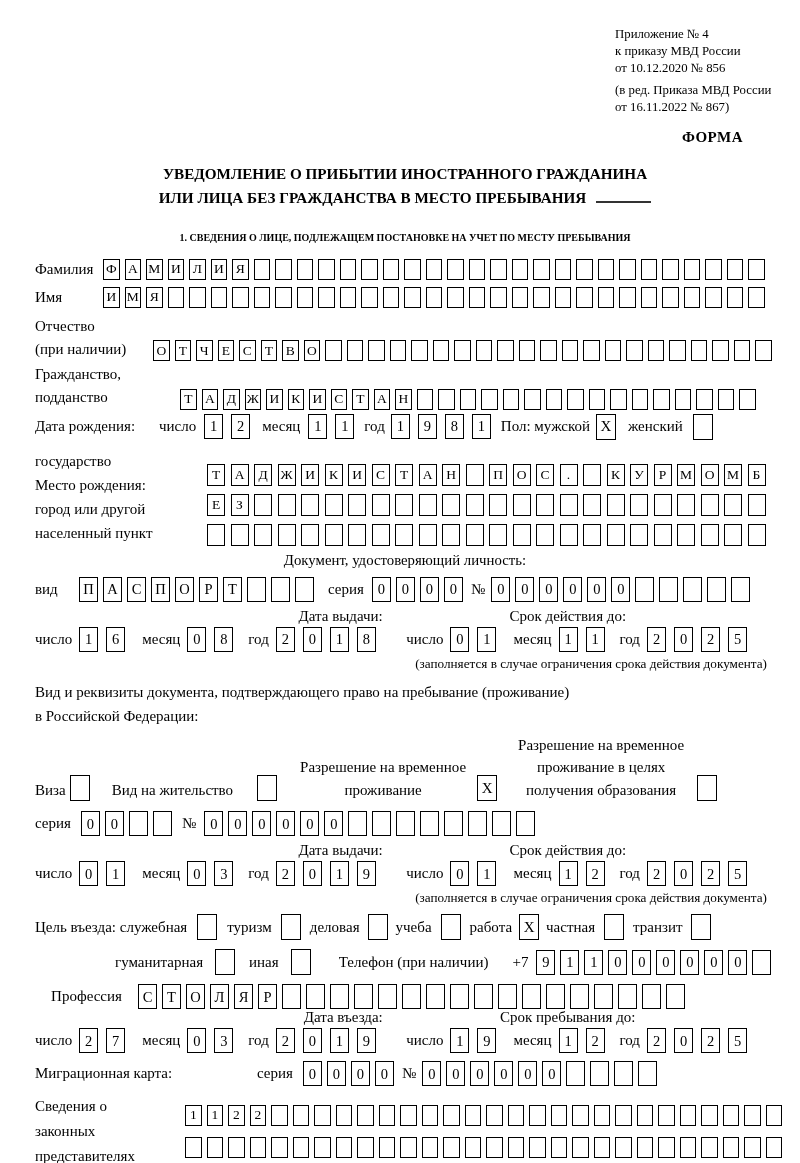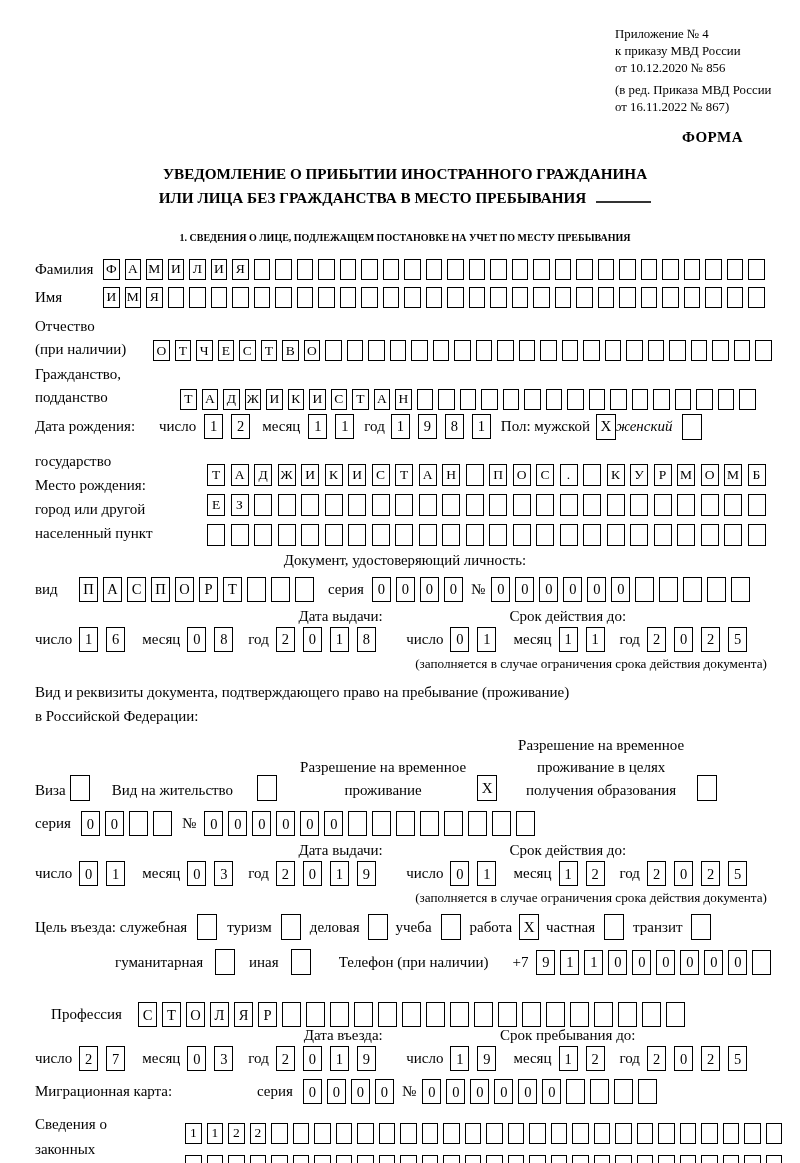--- a/index.html
+++ b/index.html
@@ -244,21 +244,21 @@
       </span>
     <span class="dlabel" style="margin-left:10px;margin-right:6px;">год</span>
     <span class="cellrow dt">
         <span class="cell">1</span>
         <span class="cell">9</span>
         <span class="cell">8</span>
         <span class="cell">1</span>
       </span>
     <span class="dlabel" style="margin-left:10px;margin-right:6px;">Пол: мужской</span>
     <span class="checkbox">X</span>
-    <span class="dlabel" style="margin-right:10px;font-style:italic;">женский</span>
+    <span class="dlabel" style="margin-left:12px;margin-right:10px;">женский</span>
     <span class="checkbox"></span>
   </div>
 
   <div class="row top" style="margin-bottom:2px;">
     <span class="lblcol" style="width:172px;line-height:1.62;">
       <div>государство</div>
       <div>Место рождения:</div>
       <div>город или другой</div>
       <div>населенный пункт</div>
     </span>
@@ -528,21 +528,21 @@
     <span class="dlabel" style="margin-left:8px;">учеба</span>
     <span class="checkbox" style="margin-left:9px;"></span>
     <span class="dlabel" style="margin-left:9px;">работа</span>
     <span class="checkbox" style="margin-left:7px;">X</span>
     <span class="dlabel" style="margin-left:7px;">частная</span>
     <span class="checkbox" style="margin-left:9px;"></span>
     <span class="dlabel" style="margin-left:9px;">транзит</span>
     <span class="checkbox" style="margin-left:9px;"></span>
   </div>
 
-  <div class="row" style="margin-bottom:27px;">
+  <div class="row" style="margin-bottom:9px;">
     <span class="dlabel" style="margin-left:80px;">гуманитарная</span>
     <span class="checkbox" style="margin-left:12px;"></span>
     <span class="dlabel" style="margin-left:14px;">иная</span>
     <span class="checkbox" style="margin-left:12px;"></span>
     <span class="dlabel" style="margin-left:28px;">Телефон (при наличии)</span>
     <span class="dlabel" style="margin-left:24px;margin-right:8px;">+7</span>
     <span class="cellrow md">
         <span class="cell">9</span>
         <span class="cell">1</span>
         <span class="cell">1</span>

